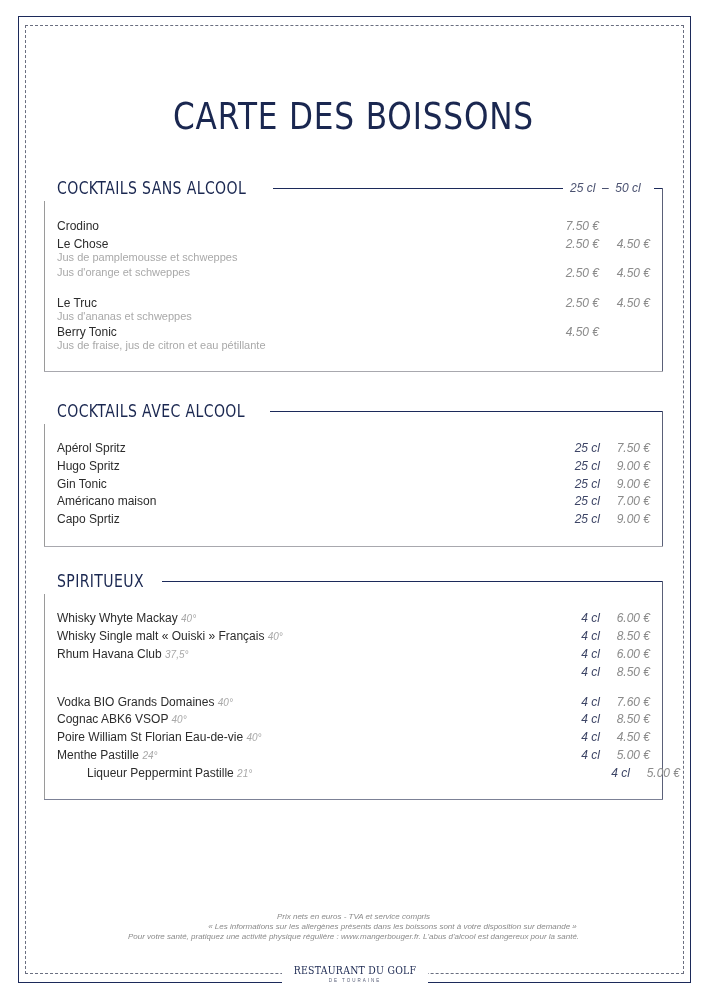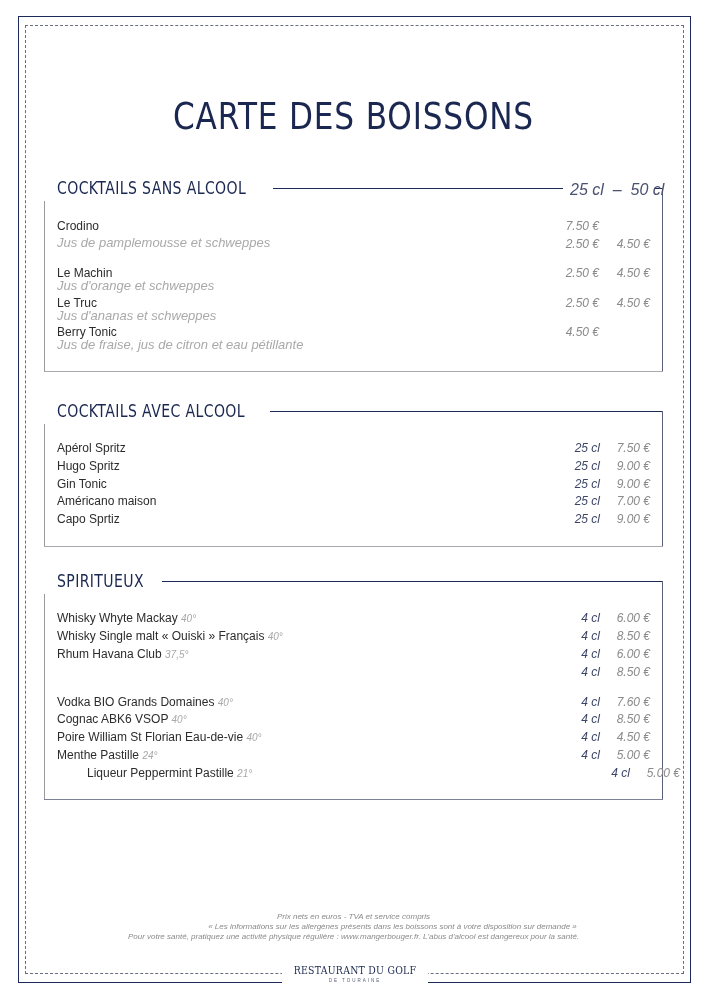--- a/index.html
+++ b/index.html
@@ -33,26 +33,26 @@
     position: absolute; left: 57px; font-family: "DejaVu Sans", sans-serif;
     font-size: 18px; color: #1a2750; letter-spacing: 0.5px;
     transform: scaleX(0.78); transform-origin: left center; white-space: nowrap;
     background: #fff;
   }
   .hline { position: absolute; height: 0; border-top: 1.2px solid #1c2a5a; }
   .vline-right { position: absolute; width: 0; border-left: 1.2px solid #5a6078; }
   .vline-left { position: absolute; width: 0; border-left: 1.2px solid #9a9a9a; }
   .hline-bottom { position: absolute; height: 0; border-top: 1.5px solid #a8a8ae; }
   .size-header {
-    position: absolute; font-style: italic; font-size: 16px; color: #4a5170; white-space: nowrap;
+    position: absolute; font-style: italic; font-size: 12px; color: #4a5170; white-space: nowrap;
   }
   .item { position: absolute; left: 57px; width: 596px; }
   .item-name { font-size: 12px; color: #2c2c2c; line-height: 14px; white-space: nowrap; }
   .item-degree { font-style: italic; font-size: 10px; color: #a8a8a8; }
-  .item-desc { font-style: italic; font-size: 13px; color: #a9a9a9; line-height: 12px; white-space: nowrap; }
+  .item-desc { font-size: 11px; color: #a9a9a9; line-height: 12px; white-space: nowrap; }
   .price {
     position: absolute; top: 0; font-style: italic; font-size: 12px; color: #8a8a8a;
     line-height: 14px; text-align: right; white-space: nowrap;
   }
   .vol {
     position: absolute; top: 0; font-style: italic; font-size: 12px; color: #3d4566;
     line-height: 14px; text-align: right; white-space: nowrap;
   }
   .footer-line {
     position: absolute; left: 0; width: 707px; text-align: center;
@@ -86,26 +86,26 @@
   <div class="hline-bottom" style="left:44px; top:371px; width:619px;"></div>
   <div class="section-heading" style="top:177px;">COCKTAILS SANS ALCOOL</div>
   <div class="size-header" style="left:570px; top:181px; white-space:pre;">25 cl  –  50 cl</div>
 
   <div class="item" style="top:219px;">
     <div class="item-name">Crodino</div>
     <span class="price" style="right:54px;">7.50 €</span>
     <span class="price" style="right:3px;"></span>
   </div>
   <div class="item" style="top:237px;">
+    <div class="item-name">Le Chose</div>
     <div class="item-desc">Jus de pamplemousse et schweppes</div>
     <span class="price" style="right:54px;">2.50 €</span>
     <span class="price" style="right:3px;">4.50 €</span>
   </div>
   <div class="item" style="top:266px;">
-    <div class="item-name">Le Machin</div>
     <div class="item-desc">Jus d'orange et schweppes</div>
     <span class="price" style="right:54px;">2.50 €</span>
     <span class="price" style="right:3px;">4.50 €</span>
   </div>
   <div class="item" style="top:296px;">
     <div class="item-name">Le Truc</div>
     <div class="item-desc">Jus d'ananas et schweppes</div>
     <span class="price" style="right:54px;">2.50 €</span>
     <span class="price" style="right:3px;">4.50 €</span>
   </div>

